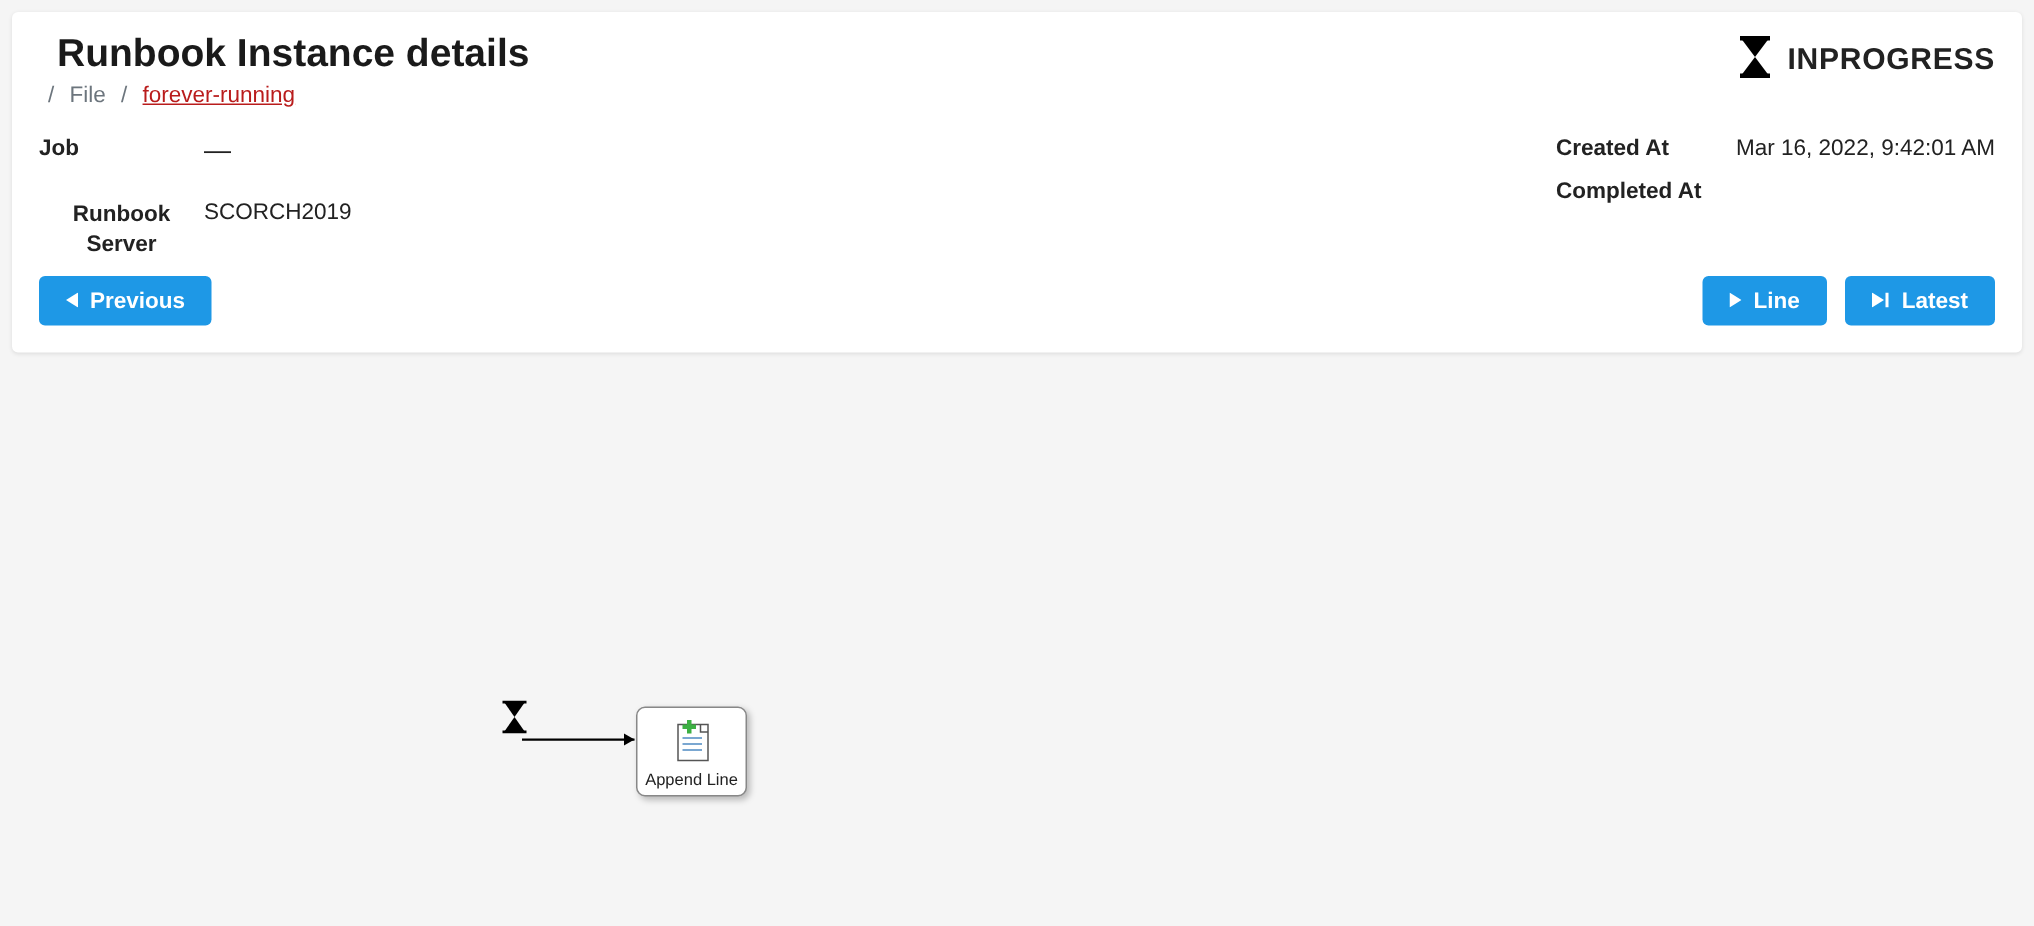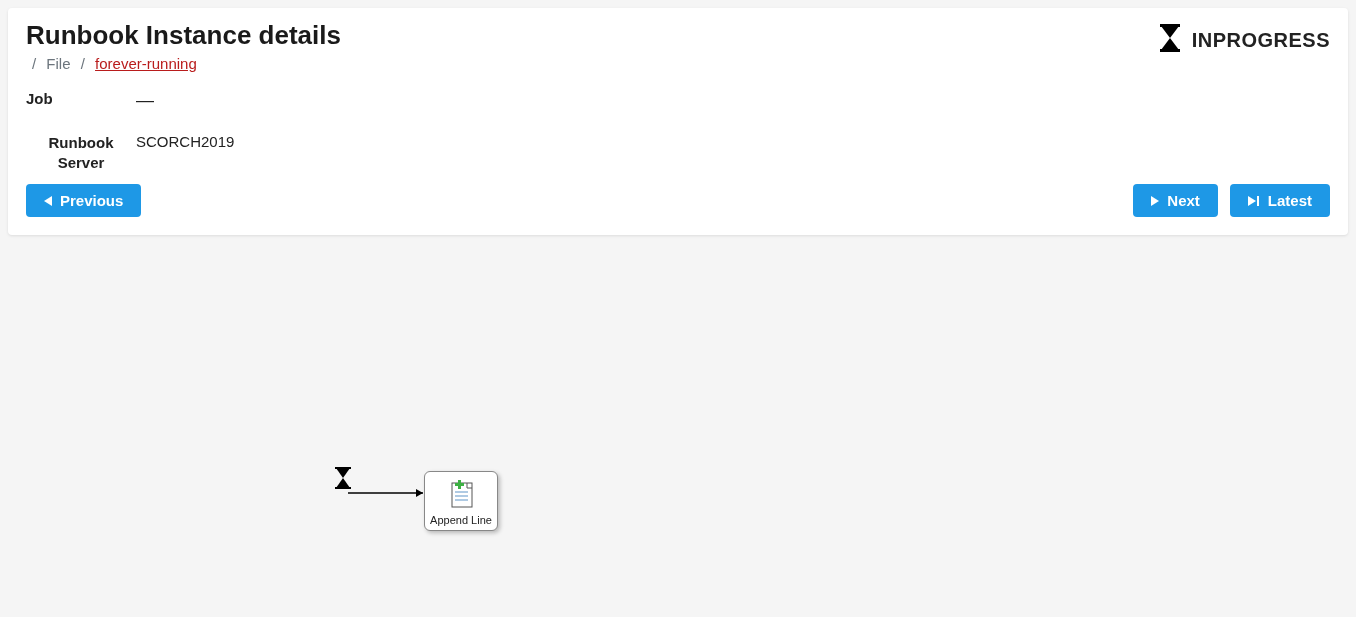--- a/index.html
+++ b/index.html
@@ -6,21 +6,21 @@
 body { font-family: "Segoe UI", Arial, sans-serif; background: #f5f5f5; color: #222; width: 1356px; }
 .card {
   background: #fff;
   margin: 8px;
   border-radius: 4px;
   box-shadow: 0 1px 3px rgba(0,0,0,0.1);
   padding: 12px 18px 18px 18px;
   position: relative;
 }
 .header-row { display: flex; justify-content: space-between; align-items: flex-start; }
-.page-title { font-size: 26px; font-weight: 600; color: #1a1a1a; }
+.page-title { font-size: 26px; font-weight: 600; color: #1a1a1a; margin-left: 12px; }
 .breadcrumb { margin-top: 4px; font-size: 15px; color: #6c757d; }
 .breadcrumb .sep { padding: 0 6px; color: #6c757d; }
 .breadcrumb .crumb { color: #6c757d; }
 .breadcrumb .crumb-link { color: #b91c1c; text-decoration: underline; cursor: pointer; }
 .status-block { display: flex; align-items: center; gap: 10px; padding-top: 4px; }
 .status-text { font-size: 20px; font-weight: 600; letter-spacing: 0.5px; text-align: right; }
 .details-grid { display: flex; justify-content: space-between; margin-top: 18px; gap: 28px; }
 .left-col, .right-col { }
 .row { display: flex; margin-bottom: 12px; }
 .label { font-weight: 600; font-size: 15px; width: 110px; }
@@ -96,39 +96,49 @@
     <div class="left-col">
       <div class="row">
         <div class="label">Job</div>
         <div class="value emdash">—</div>
       </div>
       <div class="row" style="margin-top:22px;">
         <div class="label" style="line-height:1.3;text-align:center;">Runbook Server</div>
         <div class="value">SCORCH2019</div>
       </div>
     </div>
+    <div class="right-col">
+      <div class="row">
+        <div class="label" style="width:120px;">Created At</div>
+        <div class="value">Mar 16, 2022, 9:42:01 AM</div>
+      </div>
+      <div class="row">
+        <div class="label" style="width:120px;">Completed At</div>
+        <div class="value"></div>
+      </div>
+    </div>
   </div>
 
   <div class="nav-row">
     <button class="btn">
       <span>
         <svg width="8" height="10" viewBox="0 0 8 10">
             <polygon points="8,0 8,10 0,5" fill="#fff"></polygon>
           </svg>
       </span>
       <span>Previous</span>
     </button>
     <div class="right-buttons">
       <button class="btn">
         <span>
           <svg width="8" height="10" viewBox="0 0 8 10">
               <polygon points="0,0 0,10 8,5" fill="#fff"></polygon>
             </svg>
         </span>
-        <span>Next</span>
+        <span>Line</span>
       </button>
       <button class="btn">
         <span>
           <svg width="12" height="10" viewBox="0 0 12 10">
             <polygon points="0,0 0,10 8,5" fill="#fff"></polygon>
             <rect x="9" y="0" width="2" height="10" fill="#fff"></rect>
           </svg>
         </span>
         <span>Latest</span>
       </button>

